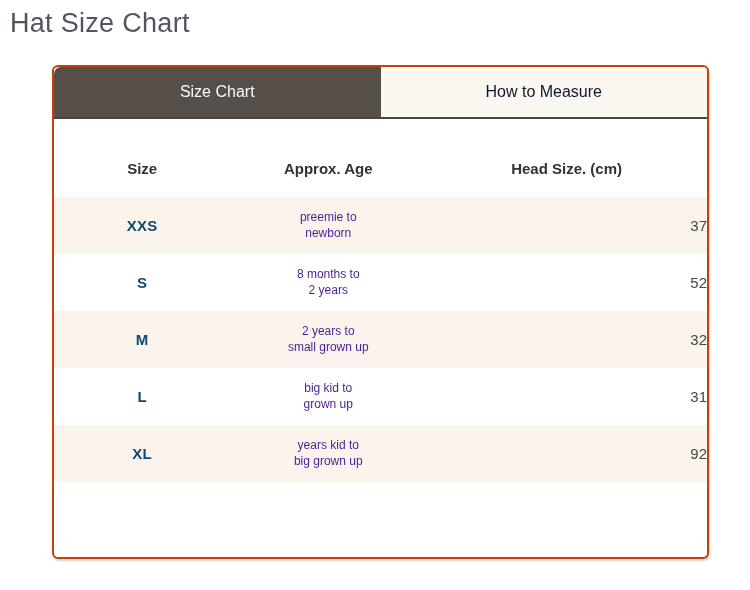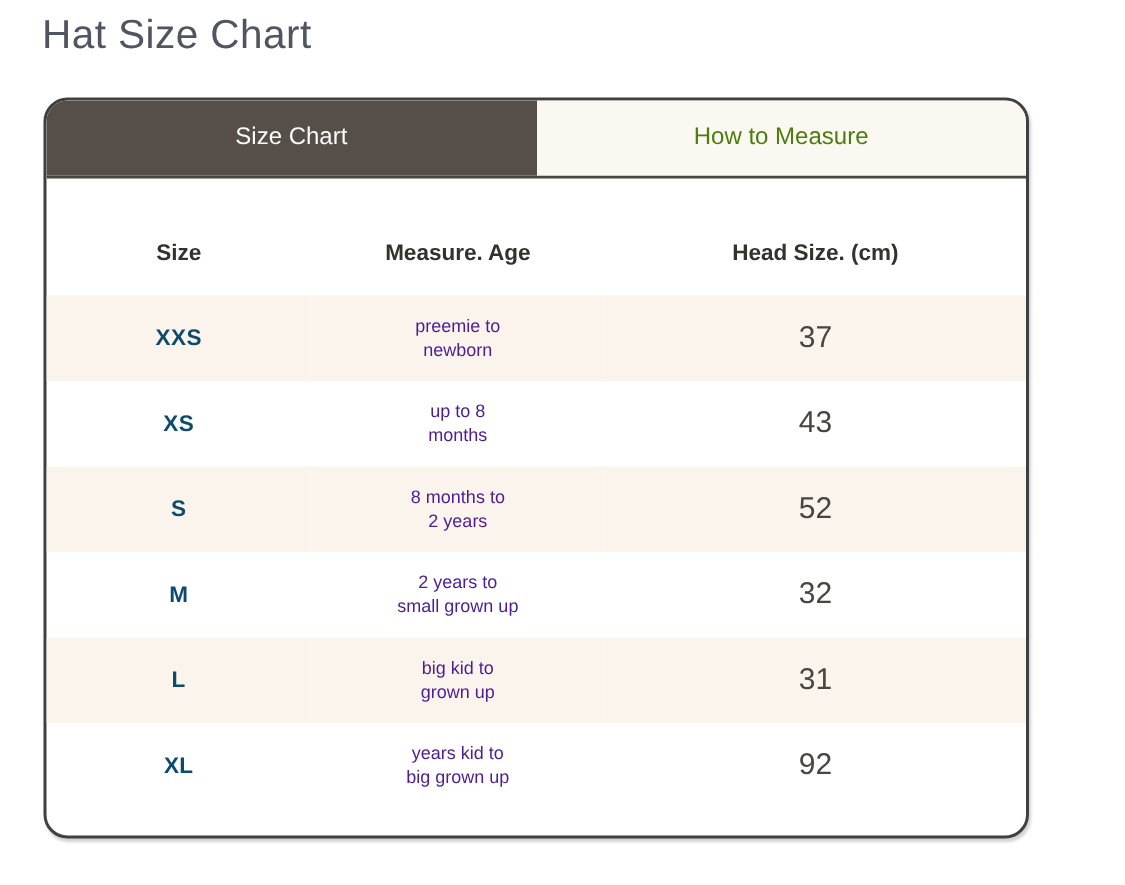--- a/index.html
+++ b/index.html
@@ -3,33 +3,33 @@
 <meta charset="utf-8">
 <style>
   * { margin: 0; padding: 0; box-sizing: border-box; }
   html, body {
     width: 750px; height: 590px;
     background: #ffffff;
     font-family: "Liberation Sans", sans-serif;
     overflow: hidden;
   }
   .page-title {
-    padding: 8px 0 0 28px;
+    padding: 8px 0 0 10px;
     font-size: 27px;
     font-weight: 500;
     letter-spacing: 0.3px;
     color: #515560;
   }
   .card {
-    margin: 26px 0 0 29px;
+    margin: 26px 0 0 52px;
     width: 657px;
     height: 494px;
     background: #ffffff;
-    border: 2px solid #404040;
-    border-radius: 16px;
+    border: 2px solid #c2410c;
+    border-radius: 6px;
     box-shadow: 1px 2px 2px rgba(0,0,0,0.18);
     overflow: hidden;
   }
   .tab-bar {
     display: flex;
     height: 52px;
     border-bottom: 2px solid #4a4440;
   }
   .tab {
     flex: 1 1 50%;
@@ -41,21 +41,21 @@
     align-items: center;
     justify-content: center;
   }
   .tab.active {
     background: #564e49;
     color: #fbfaf8;
     border-top-left-radius: 7px;
   }
   .tab.inactive {
     background: #fbf7f1;
-    color: #4d7c0f;
+    color: #0f172a;
     border-top-right-radius: 7px;
   }
   .table-wrap { padding-top: 20px; }
   table {
     width: 100%;
     border-collapse: collapse;
     table-layout: fixed;
   }
   col.c1 { width: 27%; }
   col.c2 { width: 30%; }
@@ -79,22 +79,23 @@
     color: #0c4a6e;
     letter-spacing: 0.3px;
   }
   td.age-cell {
     font-size: 12px;
     color: #4c1d95;
     line-height: 1.32;
     white-space: pre-line;
   }
   td.circ-cell {
-    font-size: 20px;
+    font-size: 15px;
     color: #494540;
+    text-align: right;
   }
 </style>
 </head>
 <body>
 
 <h1 class="page-title">Hat Size Chart</h1>
 
 <div class="card">
 
   <div class="tab-bar">
@@ -105,36 +106,30 @@
   <div class="table-wrap">
     <table>
       <colgroup>
           <col class="c1">
           <col class="c2">
           <col class="c3">
         </colgroup>
       <thead>
         <tr>
           <th>Size</th>
-          <th>Measure. Age</th>
+          <th>Approx. Age</th>
           <th>Head Size. (cm)</th>
         </tr>
       </thead>
       <tbody>
         <tr>
           <td class="size-cell">XXS</td>
           <td class="age-cell">preemie to
 newborn</td>
           <td class="circ-cell">37</td>
-        </tr>
-        <tr>
-          <td class="size-cell">XS</td>
-          <td class="age-cell">up to 8
-months</td>
-          <td class="circ-cell">43</td>
         </tr>
         <tr>
           <td class="size-cell">S</td>
           <td class="age-cell">8 months to
 2 years</td>
           <td class="circ-cell">52</td>
         </tr>
         <tr>
           <td class="size-cell">M</td>
           <td class="age-cell">2 years to

